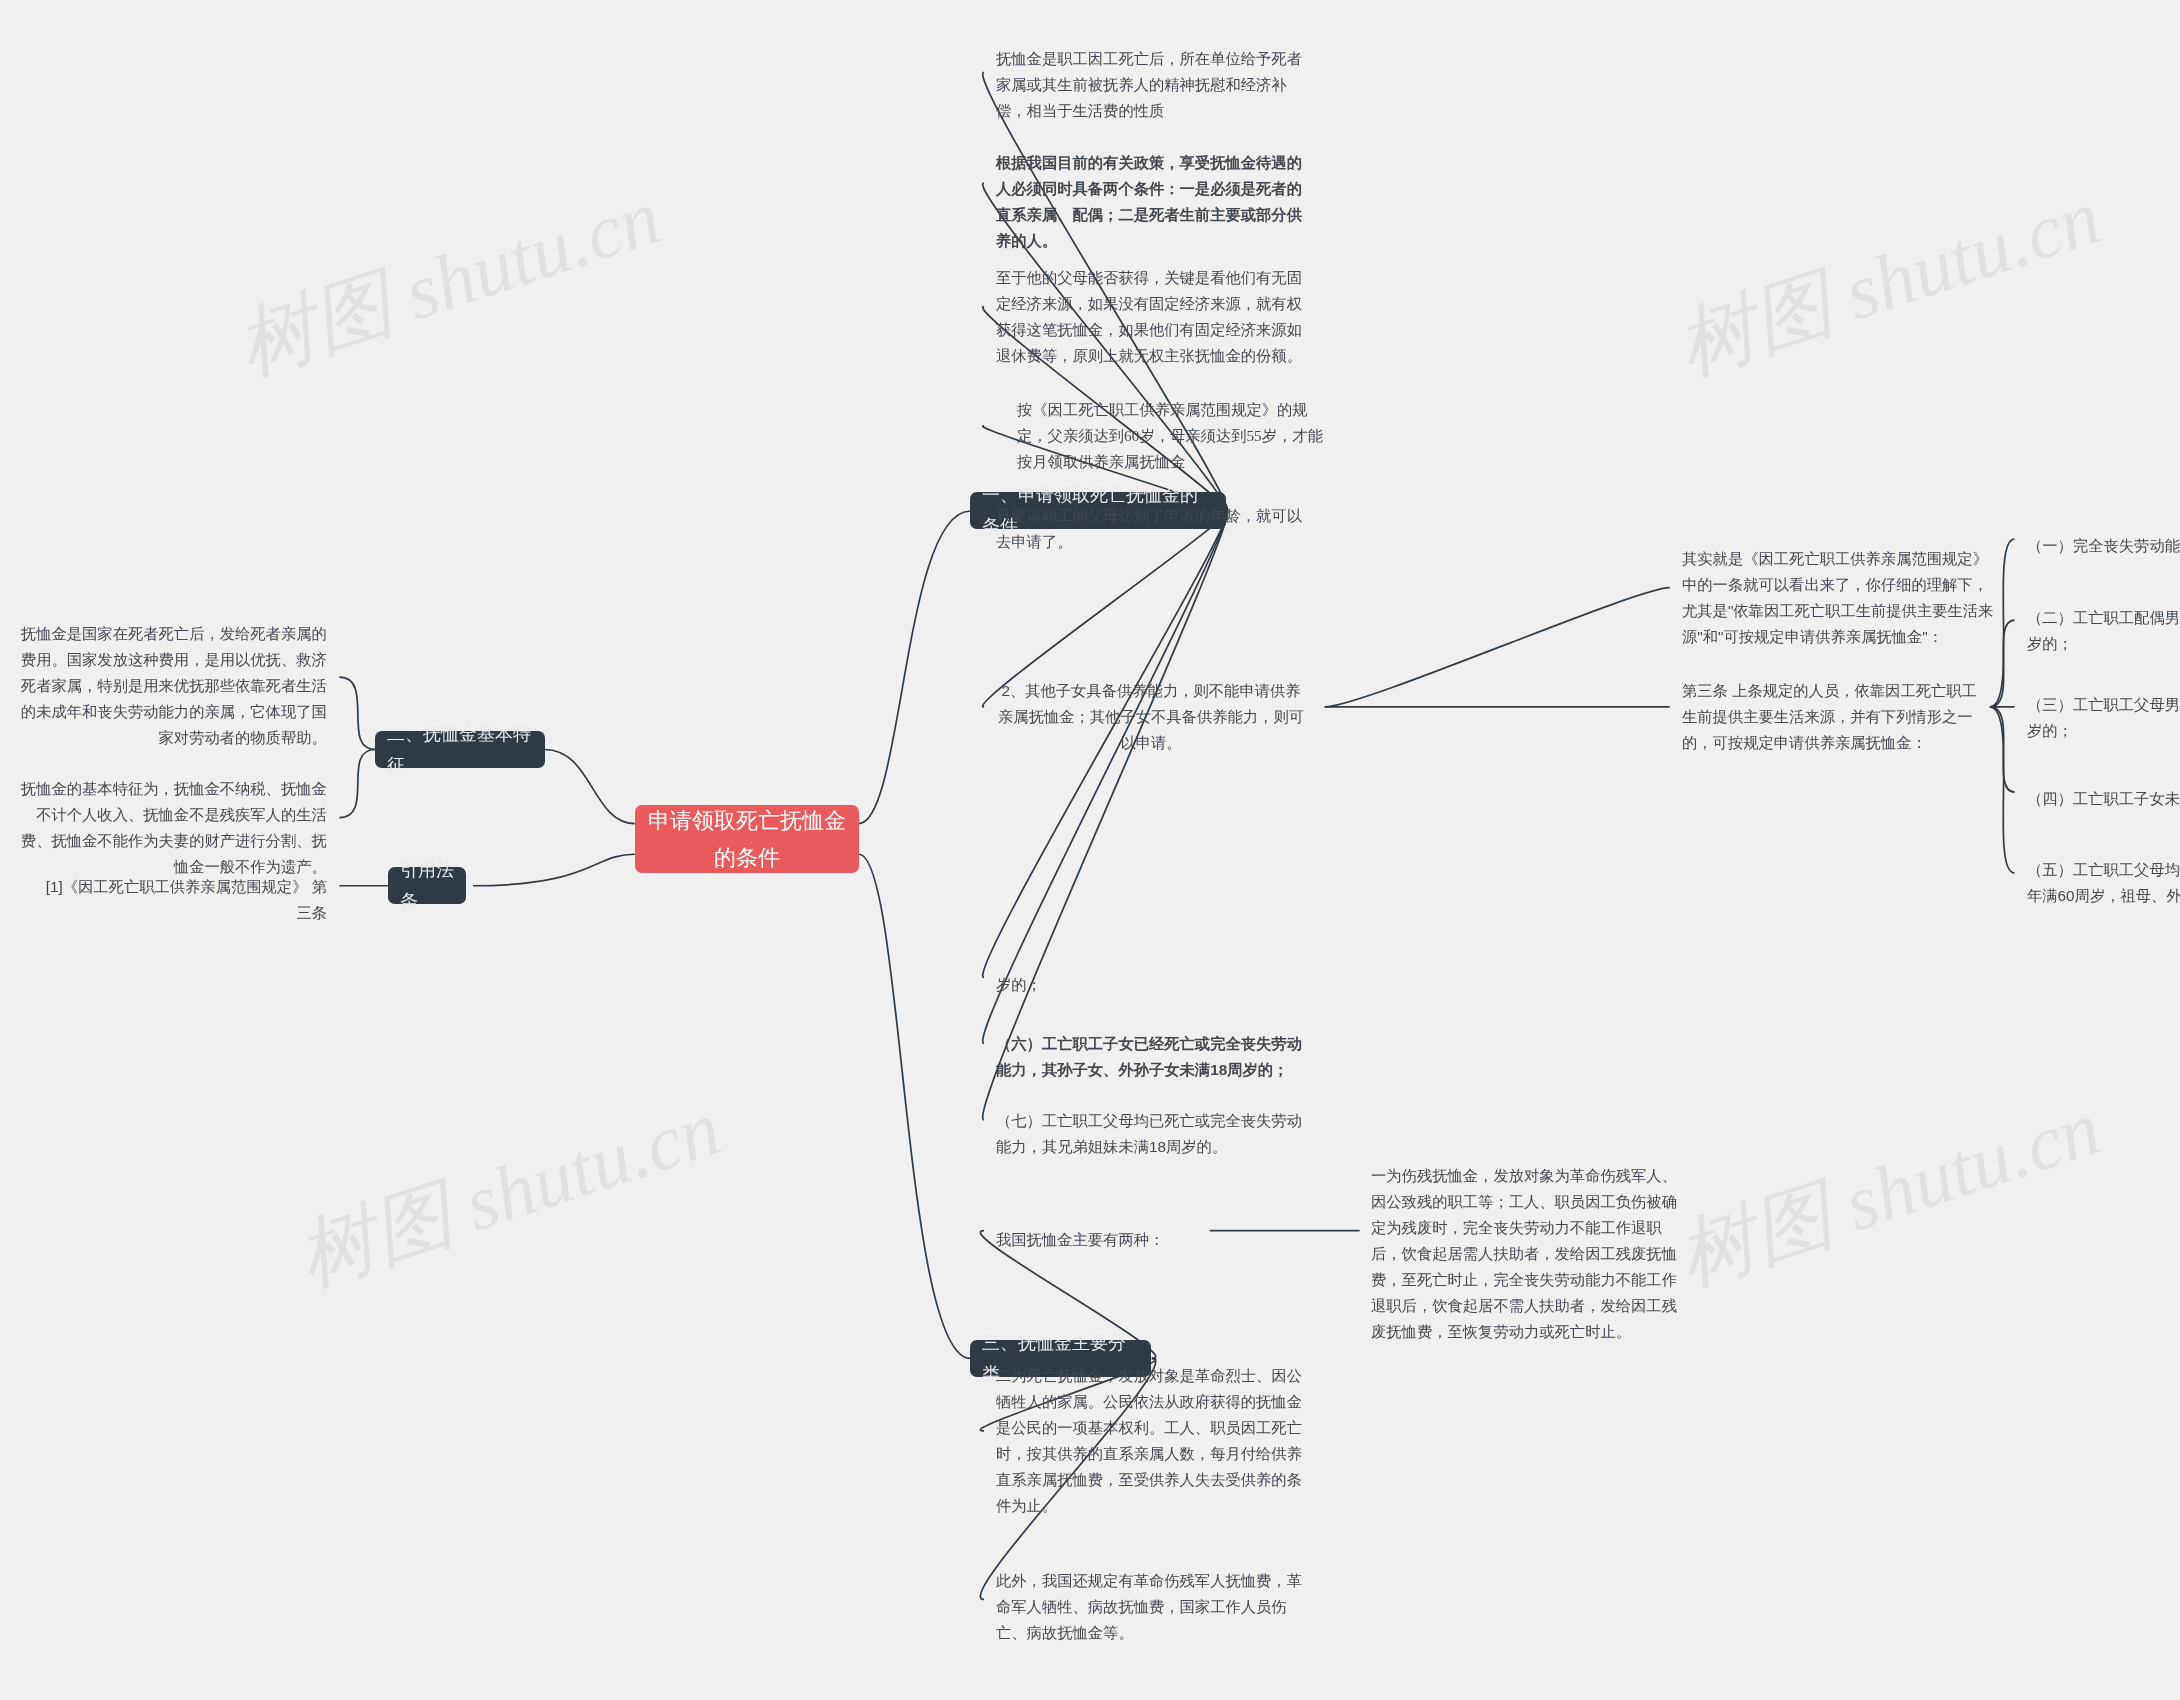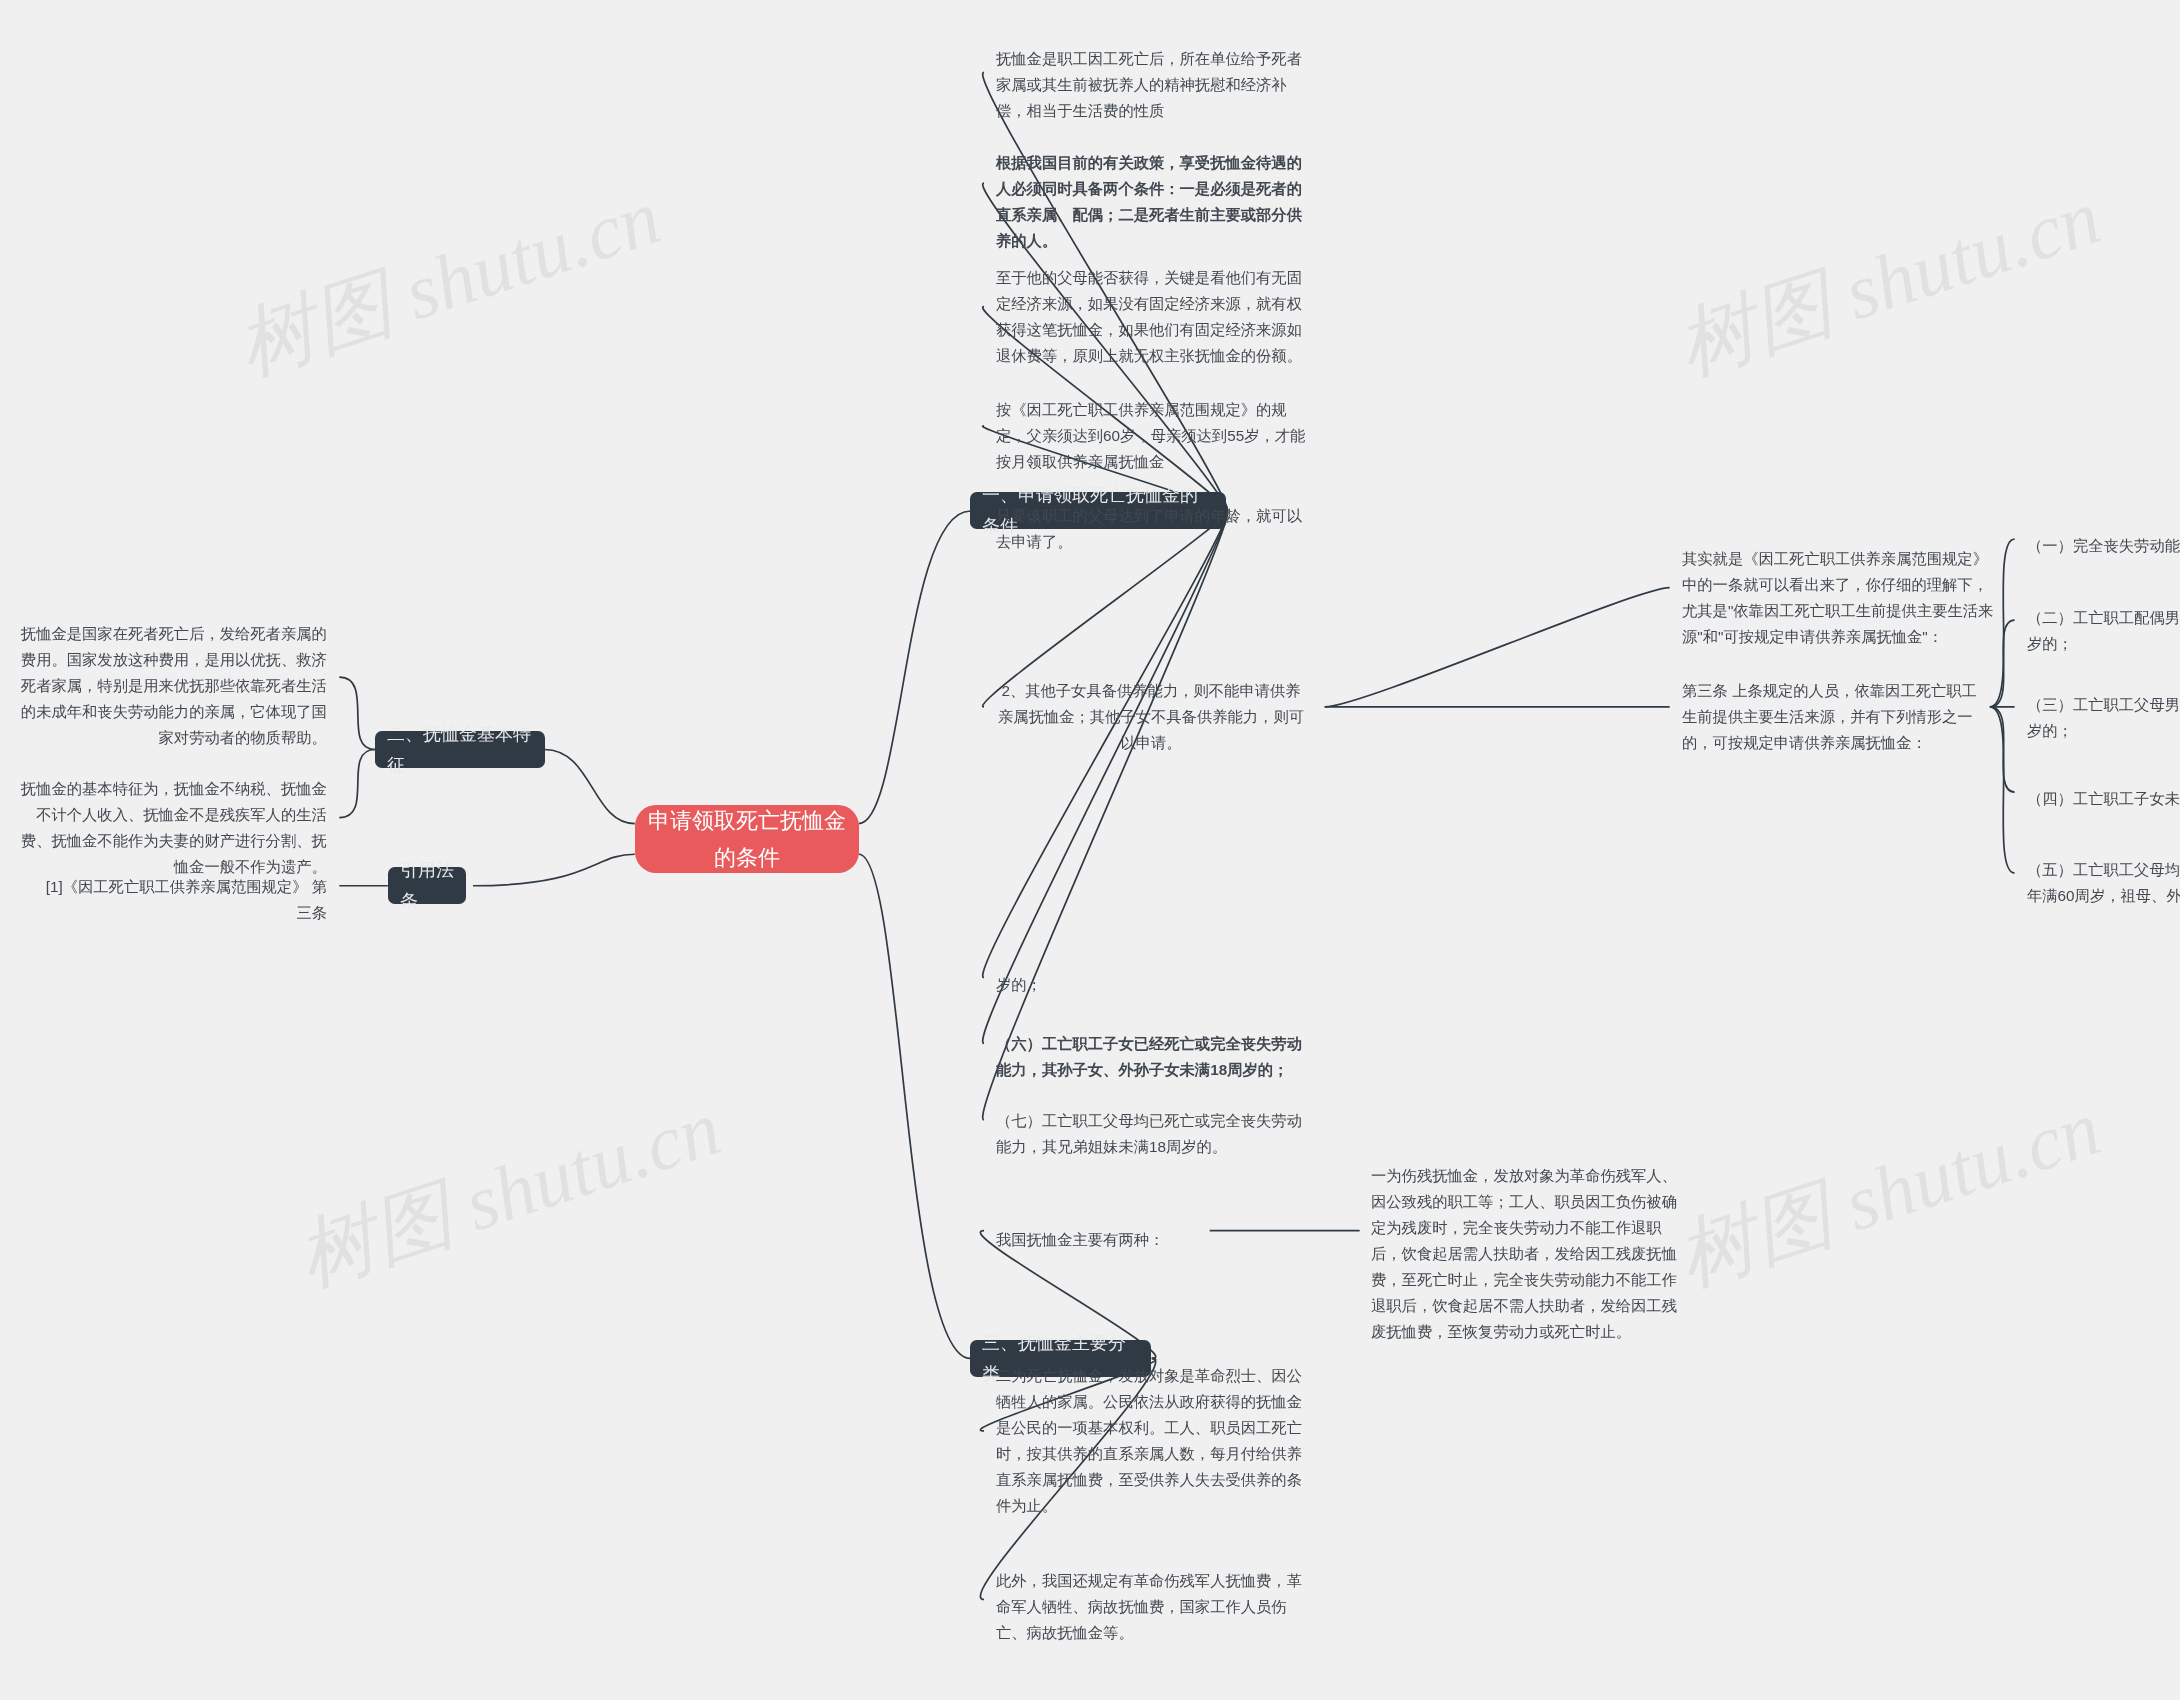--- a/index.html
+++ b/index.html
@@ -28,21 +28,20 @@
     color: #e8e8e8;
     display: flex;
     align-items: center;
   }
   .root {
     background: #e85a5c;
     color: #fff;
     font-size: 22px;
     text-align: center;
     justify-content: center;
-    border-radius: 21px;
   }
   .branch {
     background: #2f3a45;
     color: #e8e9eb;
     font-size: 18px;
   }
   .leaf {
     background: transparent;
     color: #424851;
     font-size: 15.3px;
@@ -114,21 +113,21 @@
   <span>申请领取死亡抚恤金的条件</span>
 </div>
 
 <div class="node branch" style="left:970px; top:492px; width:256px; height:37px;">
   <span>一、申请领取死亡抚恤金的条件</span>
 </div>
 
 <div class="node leaf" style="left:984px; top:37px;  width:334px;">抚恤金是职工因工死亡后，所在单位给予死者家属或其生前被抚养人的精神抚慰和经济补偿，相当于生活费的性质</div>
 <div class="node leaf" style="left:984px; top:141px; width:334px;font-weight:bold;">根据我国目前的有关政策，享受抚恤金待遇的人必须同时具备两个条件：一是必须是死者的直系亲属、配偶；二是死者生前主要或部分供养的人。</div>
 <div class="node leaf" style="left:984px; top:256px; width:334px;">至于他的父母能否获得，关键是看他们有无固定经济来源，如果没有固定经济来源，就有权获得这笔抚恤金，如果他们有固定经济来源如退休费等，原则上就无权主张抚恤金的份额。</div>
-<div class="node leaf" style="left:984px; top:388px; width:334px;">按《因工死亡职工供养亲属范围规定》的规定，父亲须达到60岁，母亲须达到55岁，才能按月领取供养亲属抚恤金</div>
+<div class="node leaf" style="left:1005px; top:388px; width:334px;font-family:Liberation Serif, serif;">按《因工死亡职工供养亲属范围规定》的规定，父亲须达到60岁，母亲须达到55岁，才能按月领取供养亲属抚恤金</div>
 <div class="node leaf" style="left:984px; top:494px; width:334px;">只要该职工的父母达到了申请的年龄，就可以去申请了。</div>
 
 <div class="node leaf" style="left:984px; top:669px; width:334px;text-align:center;">2、其他子女具备供养能力，则不能申请供养亲属抚恤金；其他子女不具备供养能力，则可以申请。</div>
 <div class="node leaf" style="left:1670px; top:537px; width:339px;">其实就是《因工死亡职工供养亲属范围规定》中的一条就可以看出来了，你仔细的理解下，尤其是"依靠因工死亡职工生前提供主要生活来源"和"可按规定申请供养亲属抚恤金"：</div>
 <div class="node leaf" style="left:1670px; top:669px; width:320px;">第三条 上条规定的人员，依靠因工死亡职工生前提供主要生活来源，并有下列情形之一的，可按规定申请供养亲属抚恤金：</div>
 <div class="node leaf" style="left:2015px; top:524px; width:358px;">（一）完全丧失劳动能力的；</div>
 <div class="node leaf" style="left:2015px; top:596px; width:358px;">（二）工亡职工配偶男年满6O周岁、女年满55周岁的；</div>
 <div class="node leaf" style="left:2015px; top:683px; width:358px;">（三）工亡职工父母男年满60周岁、女年满55周岁的；</div>
 <div class="node leaf" style="left:2015px; top:777px; width:358px;">（四）工亡职工子女未满18周岁的；</div>
 <div class="node leaf" style="left:2015px; top:848px; width:358px;">（五）工亡职工父母均已死亡，其祖父、外祖父年满60周岁，祖母、外祖母年满55周</div>

